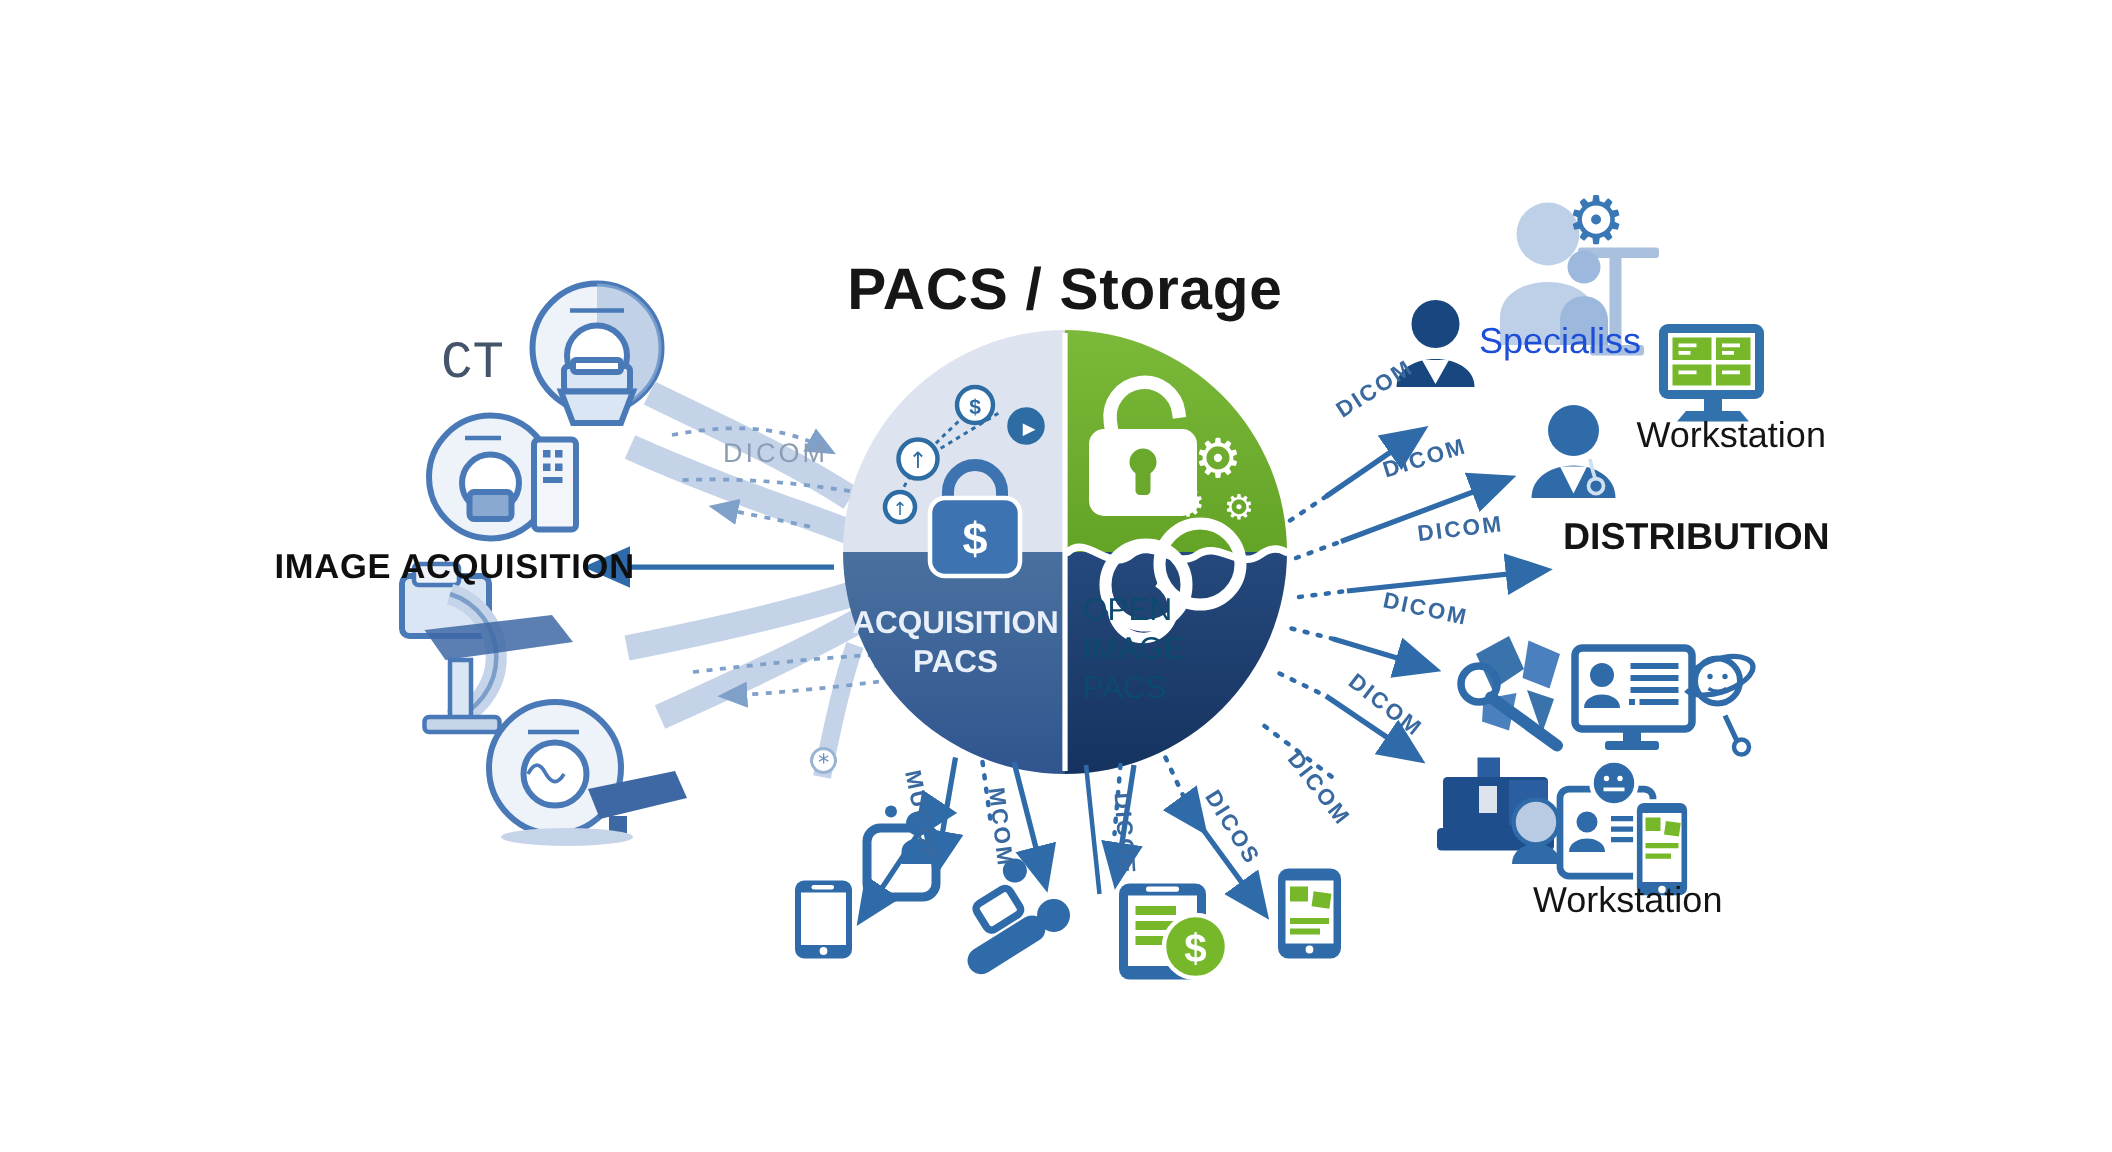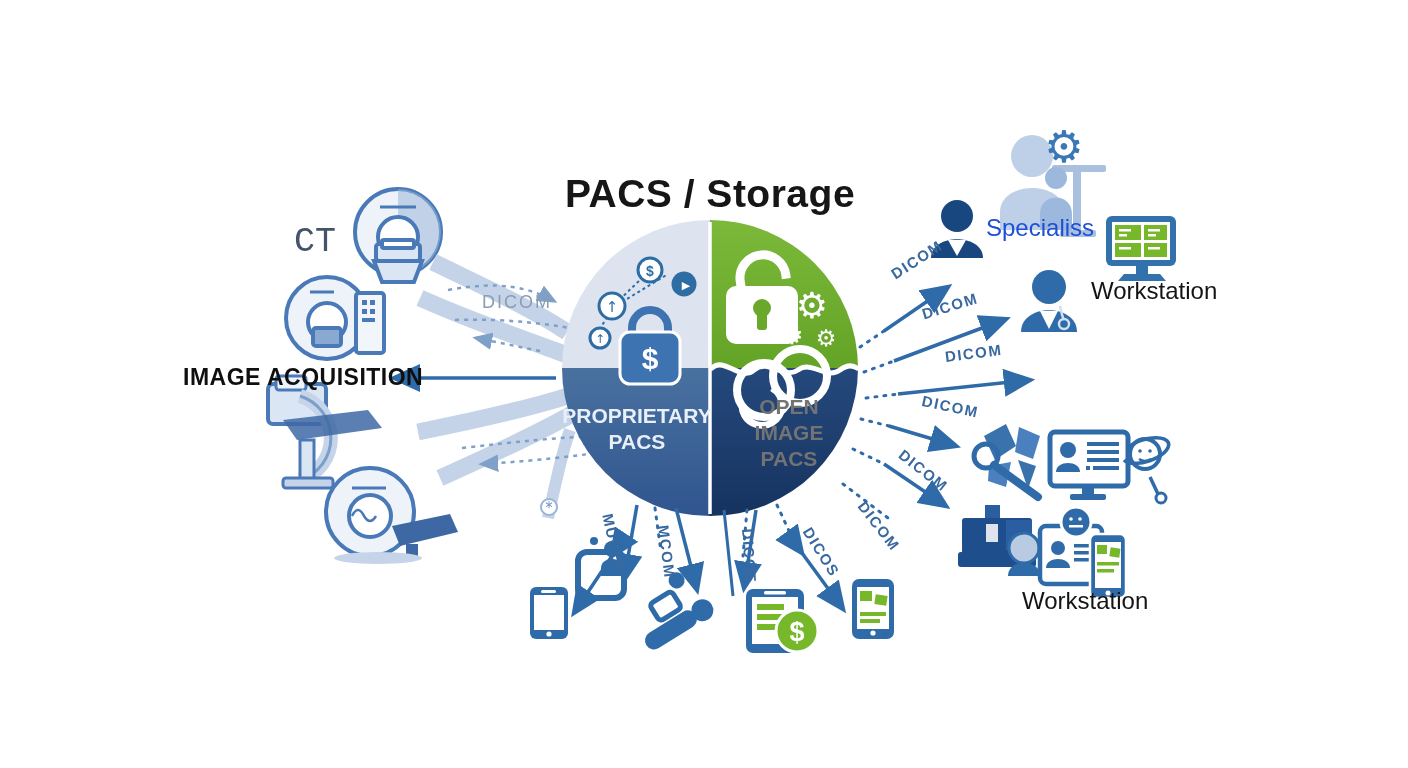--- a/index.html
+++ b/index.html
@@ -5,21 +5,21 @@
   html,body{margin:0;padding:0;background:#ffffff;}
   #canvas{position:relative;width:1408px;height:768px;background:#ffffff;overflow:hidden;
           font-family:"Liberation Sans",sans-serif;}
   #art{position:absolute;left:0;top:0;width:1408px;height:768px;}
   .t{position:absolute;white-space:nowrap;}
   #title{left:540px;top:172px;width:340px;text-align:center;font-size:39px;font-weight:bold;color:#161616;letter-spacing:.5px;}
   #ct{left:294px;top:222px;font-size:35px;color:#44546a;font-family:Liberation Mono, monospace;}
   #acq{left:183px;top:364px;font-size:23px;font-weight:bold;color:#0f0f0f;letter-spacing:.5px;}
   #ldicom{left:482px;top:292px;font-size:18px;color:#8b9db3;letter-spacing:2px;}
   #prop{left:561px;top:403px;width:152px;text-align:center;font-size:21px;font-weight:bold;color:#e9eff8;line-height:26px;}
-  #open{left:722px;top:394px;width:134px;text-align:center;font-size:21px;font-weight:bold;color:#737373;line-height:26px;}
+  #open{left:722px;top:394px;width:134px;font-size:21px;font-weight:normal;color:#0c4a6e;line-height:26px;}
   #spec{left:986px;top:214px;font-size:24px;color:#1d4ed8;}
   #wk1{left:1091px;top:277px;font-size:24px;color:#141414;}
   #access{left:1042px;top:345px;font-size:25px;font-weight:bold;color:#141414;line-height:27px;white-space:nowrap;}
   #wk2{left:1022px;top:587px;font-size:24px;color:#141414;}
   .dicom{position:absolute;font-size:15px;font-weight:bold;color:#39699f;letter-spacing:1.5px;transform-origin:left top;white-space:nowrap;}
   #rd1{left:888px;top:268px;transform:rotate(-33deg);}
   #rd2{left:920px;top:306px;transform:rotate(-17deg);}
   #rd3{left:944px;top:348px;transform:rotate(-7deg);}
   #rd4{left:924px;top:392px;transform:rotate(12deg);}
   #rd5{left:906px;top:446px;transform:rotate(38deg);}
@@ -329,32 +329,33 @@
     <circle cx="873" cy="633" r="2.6" fill="#ffffff"></circle>
   </g>
 </svg>
 
   <div class="t" id="title">PACS / Storage</div>
   <div class="t" id="ct">CT</div>
   <div class="t" id="acq">IMAGE ACQUISITION</div>
   <div class="t" id="ldicom">DICOM</div>
 
   <div class="t" id="prop">
-    <div>PROPRIETARY</div>
+    <div>ACQUISITION</div>
     <div>PACS</div>
   </div>
   <div class="t" id="open">
     <div>OPEN</div>
     <div>IMAGE</div>
     <div>PACS</div>
   </div>
 
   <div class="t" id="spec">Specialiss</div>
   <div class="t" id="wk1">Workstation</div>
   <div class="t" id="access">
+    <div>DISTRIBUTION</div>
   </div>
   <div class="t" id="wk2">Workstation</div>
 
   <div class="dicom" id="rd1">DICOM</div>
   <div class="dicom" id="rd2">DICOM</div>
   <div class="dicom" id="rd3">DICOM</div>
   <div class="dicom" id="rd4">DICOM</div>
   <div class="dicom" id="rd5">DICOM</div>
   <div class="dicom" id="rd6">DICOM</div>
 

